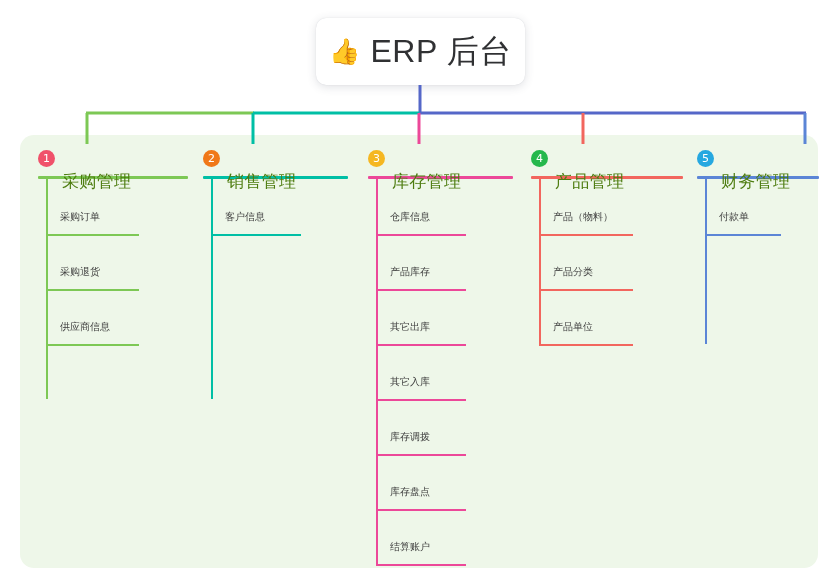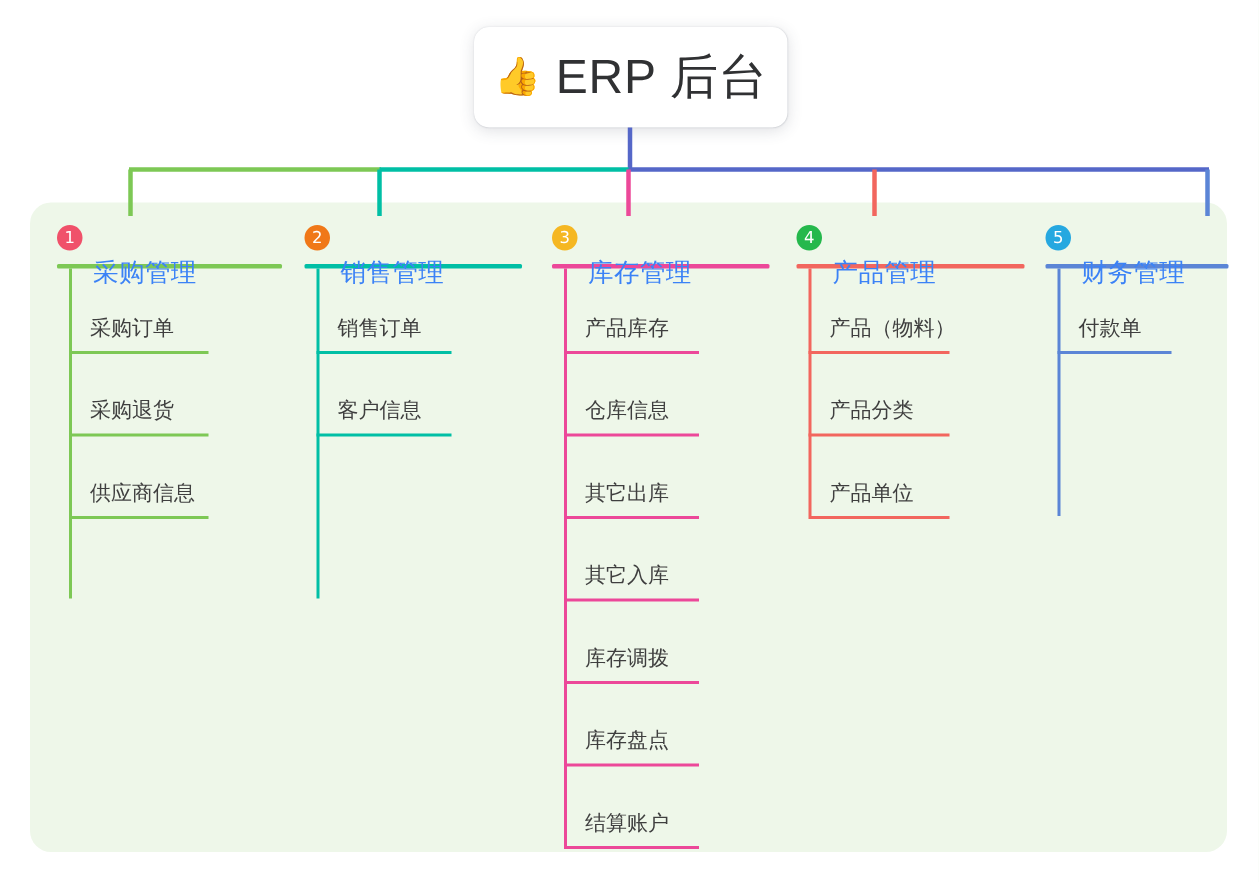--- a/index.html
+++ b/index.html
@@ -85,21 +85,21 @@
     border-radius: 50%;
     color: #ffffff;
     font-size: 11px;
     line-height: 17px;
     text-align: center;
     font-family: "DejaVu Sans", sans-serif;
     flex: 0 0 auto;
   }
   .branch-title {
     font-size: 17px;
-    color: #3b82f6;
+    color: #4d7c0f;
     letter-spacing: 0.3px;
     margin-top: 47px;
   }
   .branch-underline {
     height: 3px;
     border-radius: 1px;
     margin-top: 6px;
   }
   .branch-body {
     position: relative;
@@ -113,21 +113,21 @@
   }
   .leaf {
     position: relative;
     height: 55px;
     box-sizing: border-box;
   }
   .leaf-text {
     position: absolute;
     left: 22px;
     top: 31px;
-    font-size: 14px;
+    font-size: 10px;
     color: #3f3f3f;
     white-space: nowrap;
   }
   .leaf-rule {
     position: absolute;
     left: 8px;
     top: 55px;
     height: 2px;
   }
 </style>
@@ -181,43 +181,39 @@
     </div>
     <div class="branch" style="left: 203px; width: 145px;">
       <div class="branch-head">
         <span class="branch-badge" style="background: rgb(240, 120, 24);">2</span>
         <span class="branch-title">销售管理</span>
       </div>
       <div class="branch-underline" style="background: rgb(0, 191, 165); width: 145px;"></div>
       <div class="branch-body">
         <div class="spine" style="background: rgb(0, 191, 165); height: 220px;"></div>
         <div class="leaf">
-          <span class="leaf-text">销售订单</span>
-          <div class="leaf-rule" style="background: rgb(0, 191, 165); width: 90px;"></div>
-        </div>
-        <div class="leaf">
           <span class="leaf-text">客户信息</span>
           <div class="leaf-rule" style="background: rgb(0, 191, 165); width: 90px;"></div>
         </div>
       </div>
     </div>
     <div class="branch" style="left: 368px; width: 145px;">
       <div class="branch-head">
         <span class="branch-badge" style="background: rgb(245, 183, 34);">3</span>
         <span class="branch-title">库存管理</span>
       </div>
       <div class="branch-underline" style="background: rgb(236, 72, 153); width: 145px;"></div>
       <div class="branch-body">
         <div class="spine" style="background: rgb(236, 72, 153); height: 385px;"></div>
         <div class="leaf">
+          <span class="leaf-text">仓库信息</span>
+          <div class="leaf-rule" style="background: rgb(236, 72, 153); width: 90px;"></div>
+        </div>
+        <div class="leaf">
           <span class="leaf-text">产品库存</span>
-          <div class="leaf-rule" style="background: rgb(236, 72, 153); width: 90px;"></div>
-        </div>
-        <div class="leaf">
-          <span class="leaf-text">仓库信息</span>
           <div class="leaf-rule" style="background: rgb(236, 72, 153); width: 90px;"></div>
         </div>
         <div class="leaf">
           <span class="leaf-text">其它出库</span>
           <div class="leaf-rule" style="background: rgb(236, 72, 153); width: 90px;"></div>
         </div>
         <div class="leaf">
           <span class="leaf-text">其它入库</span>
           <div class="leaf-rule" style="background: rgb(236, 72, 153); width: 90px;"></div>
         </div>

